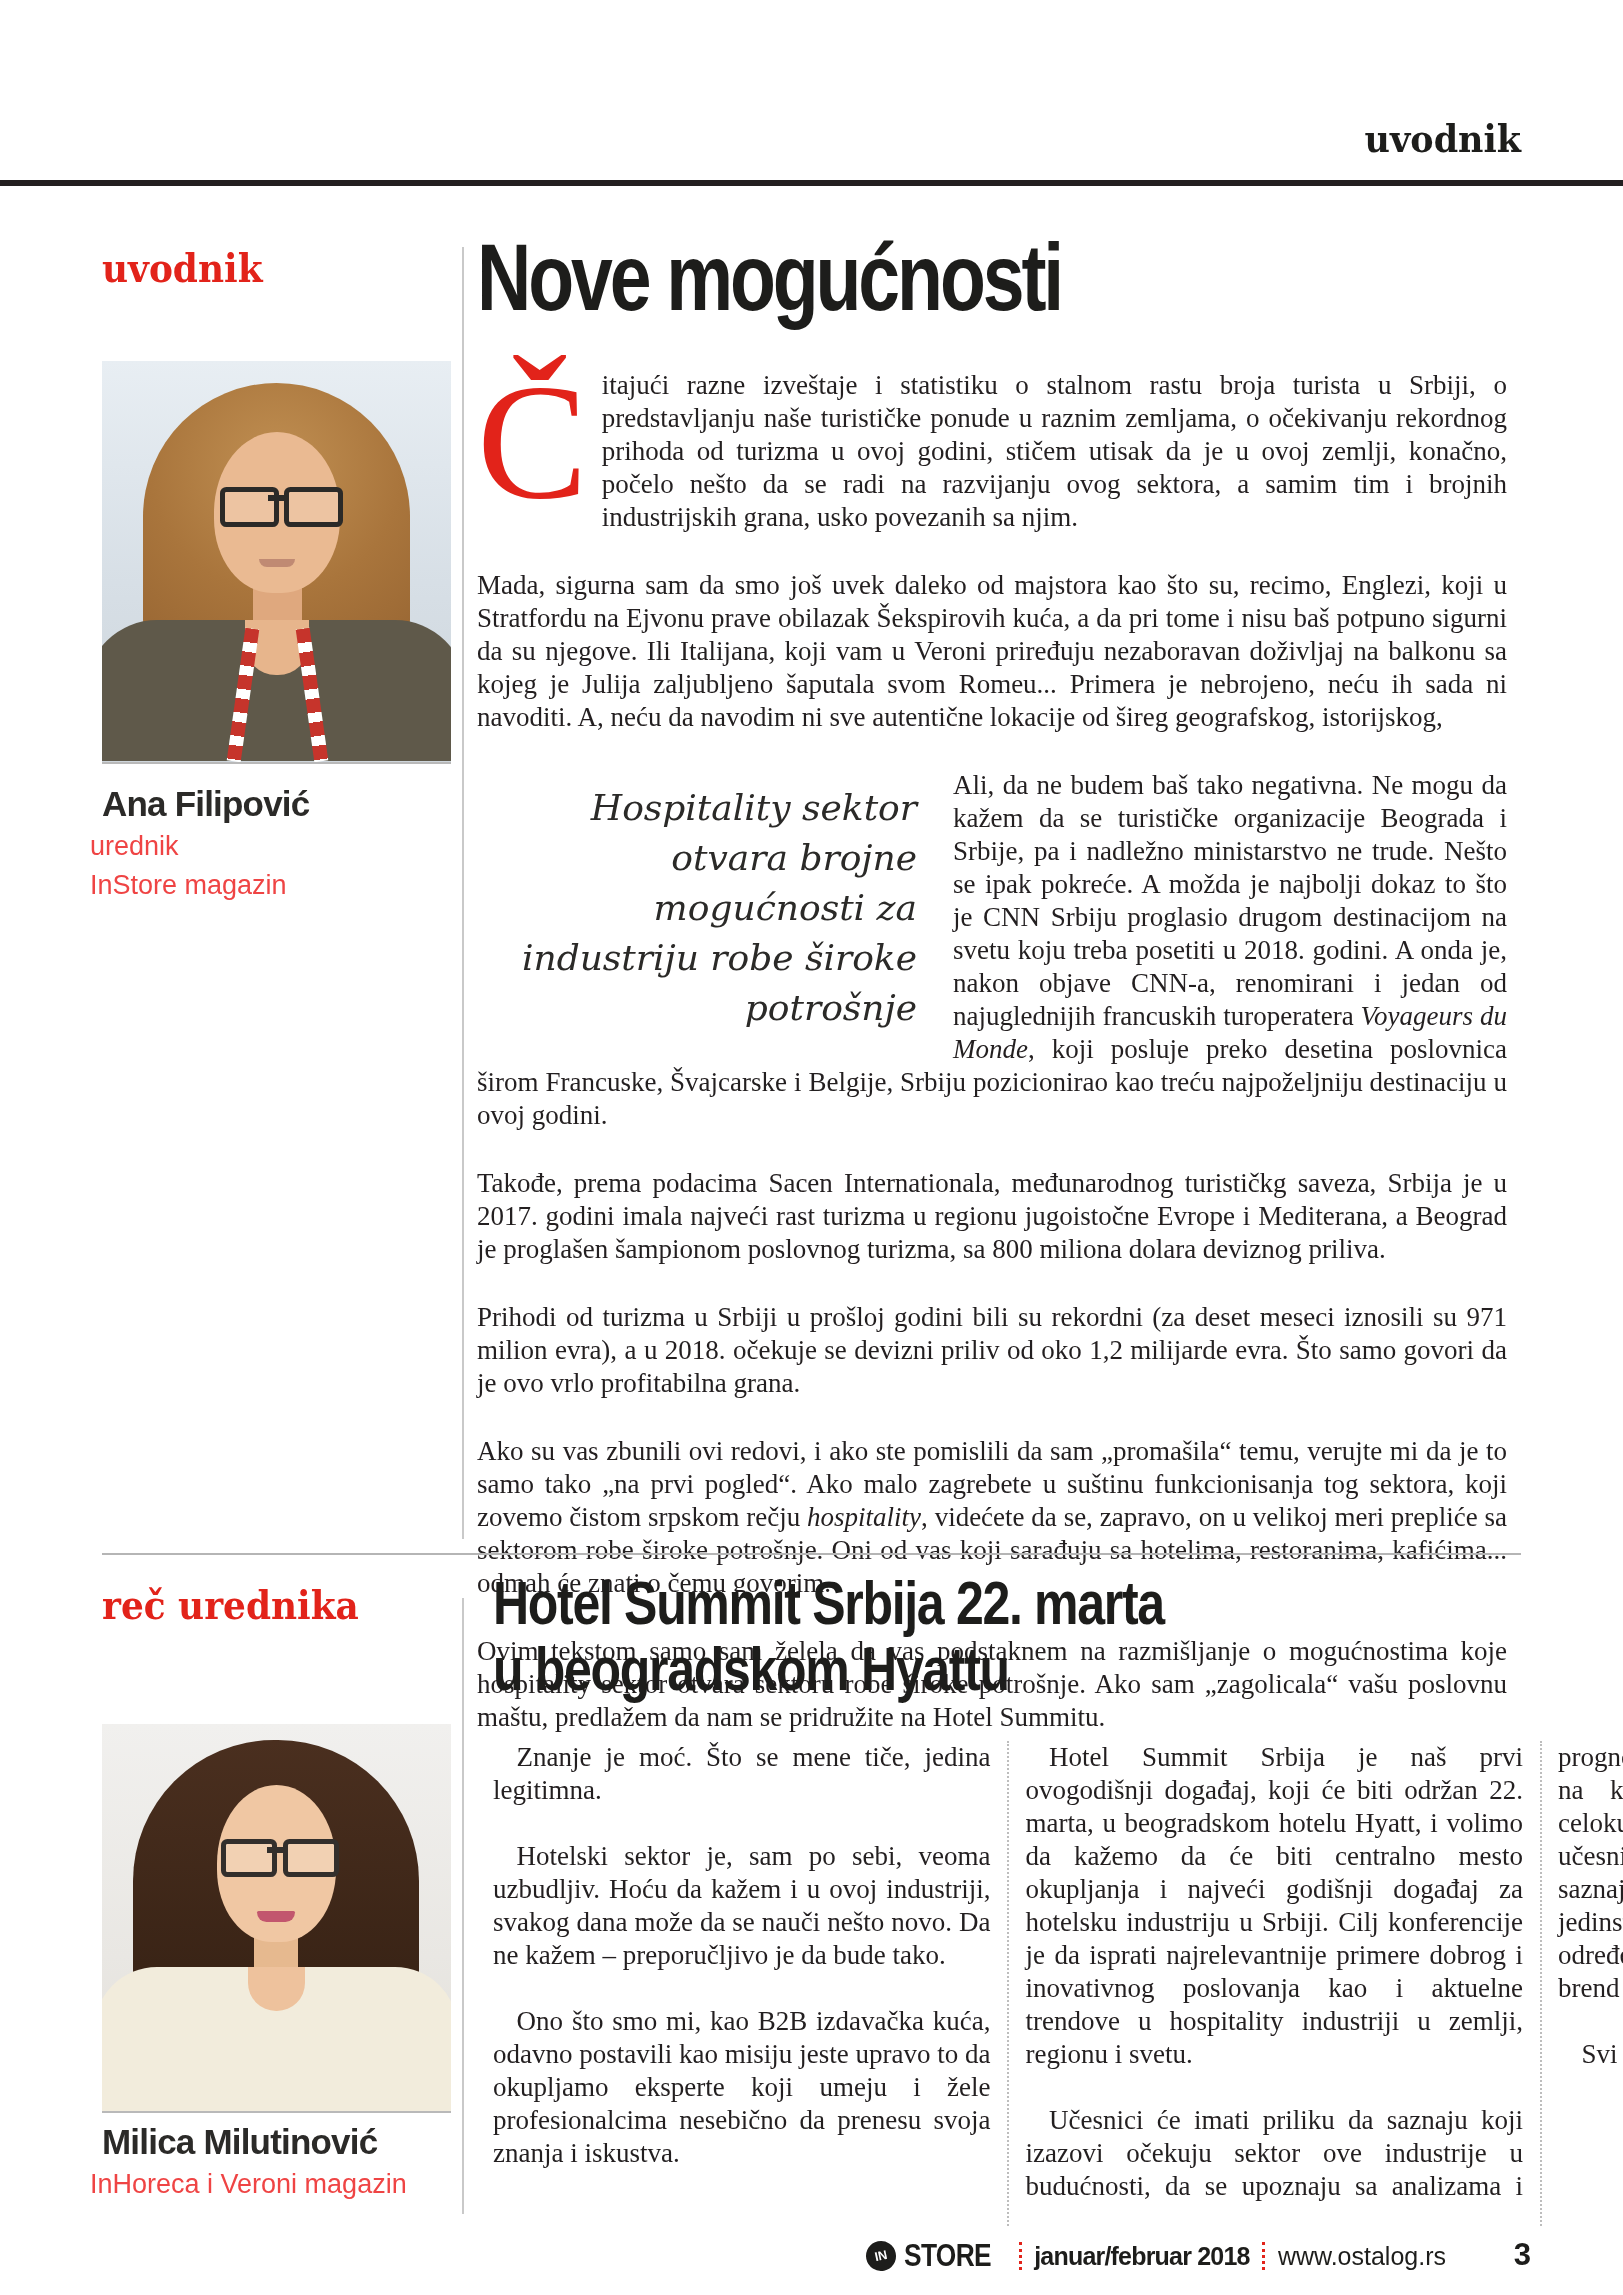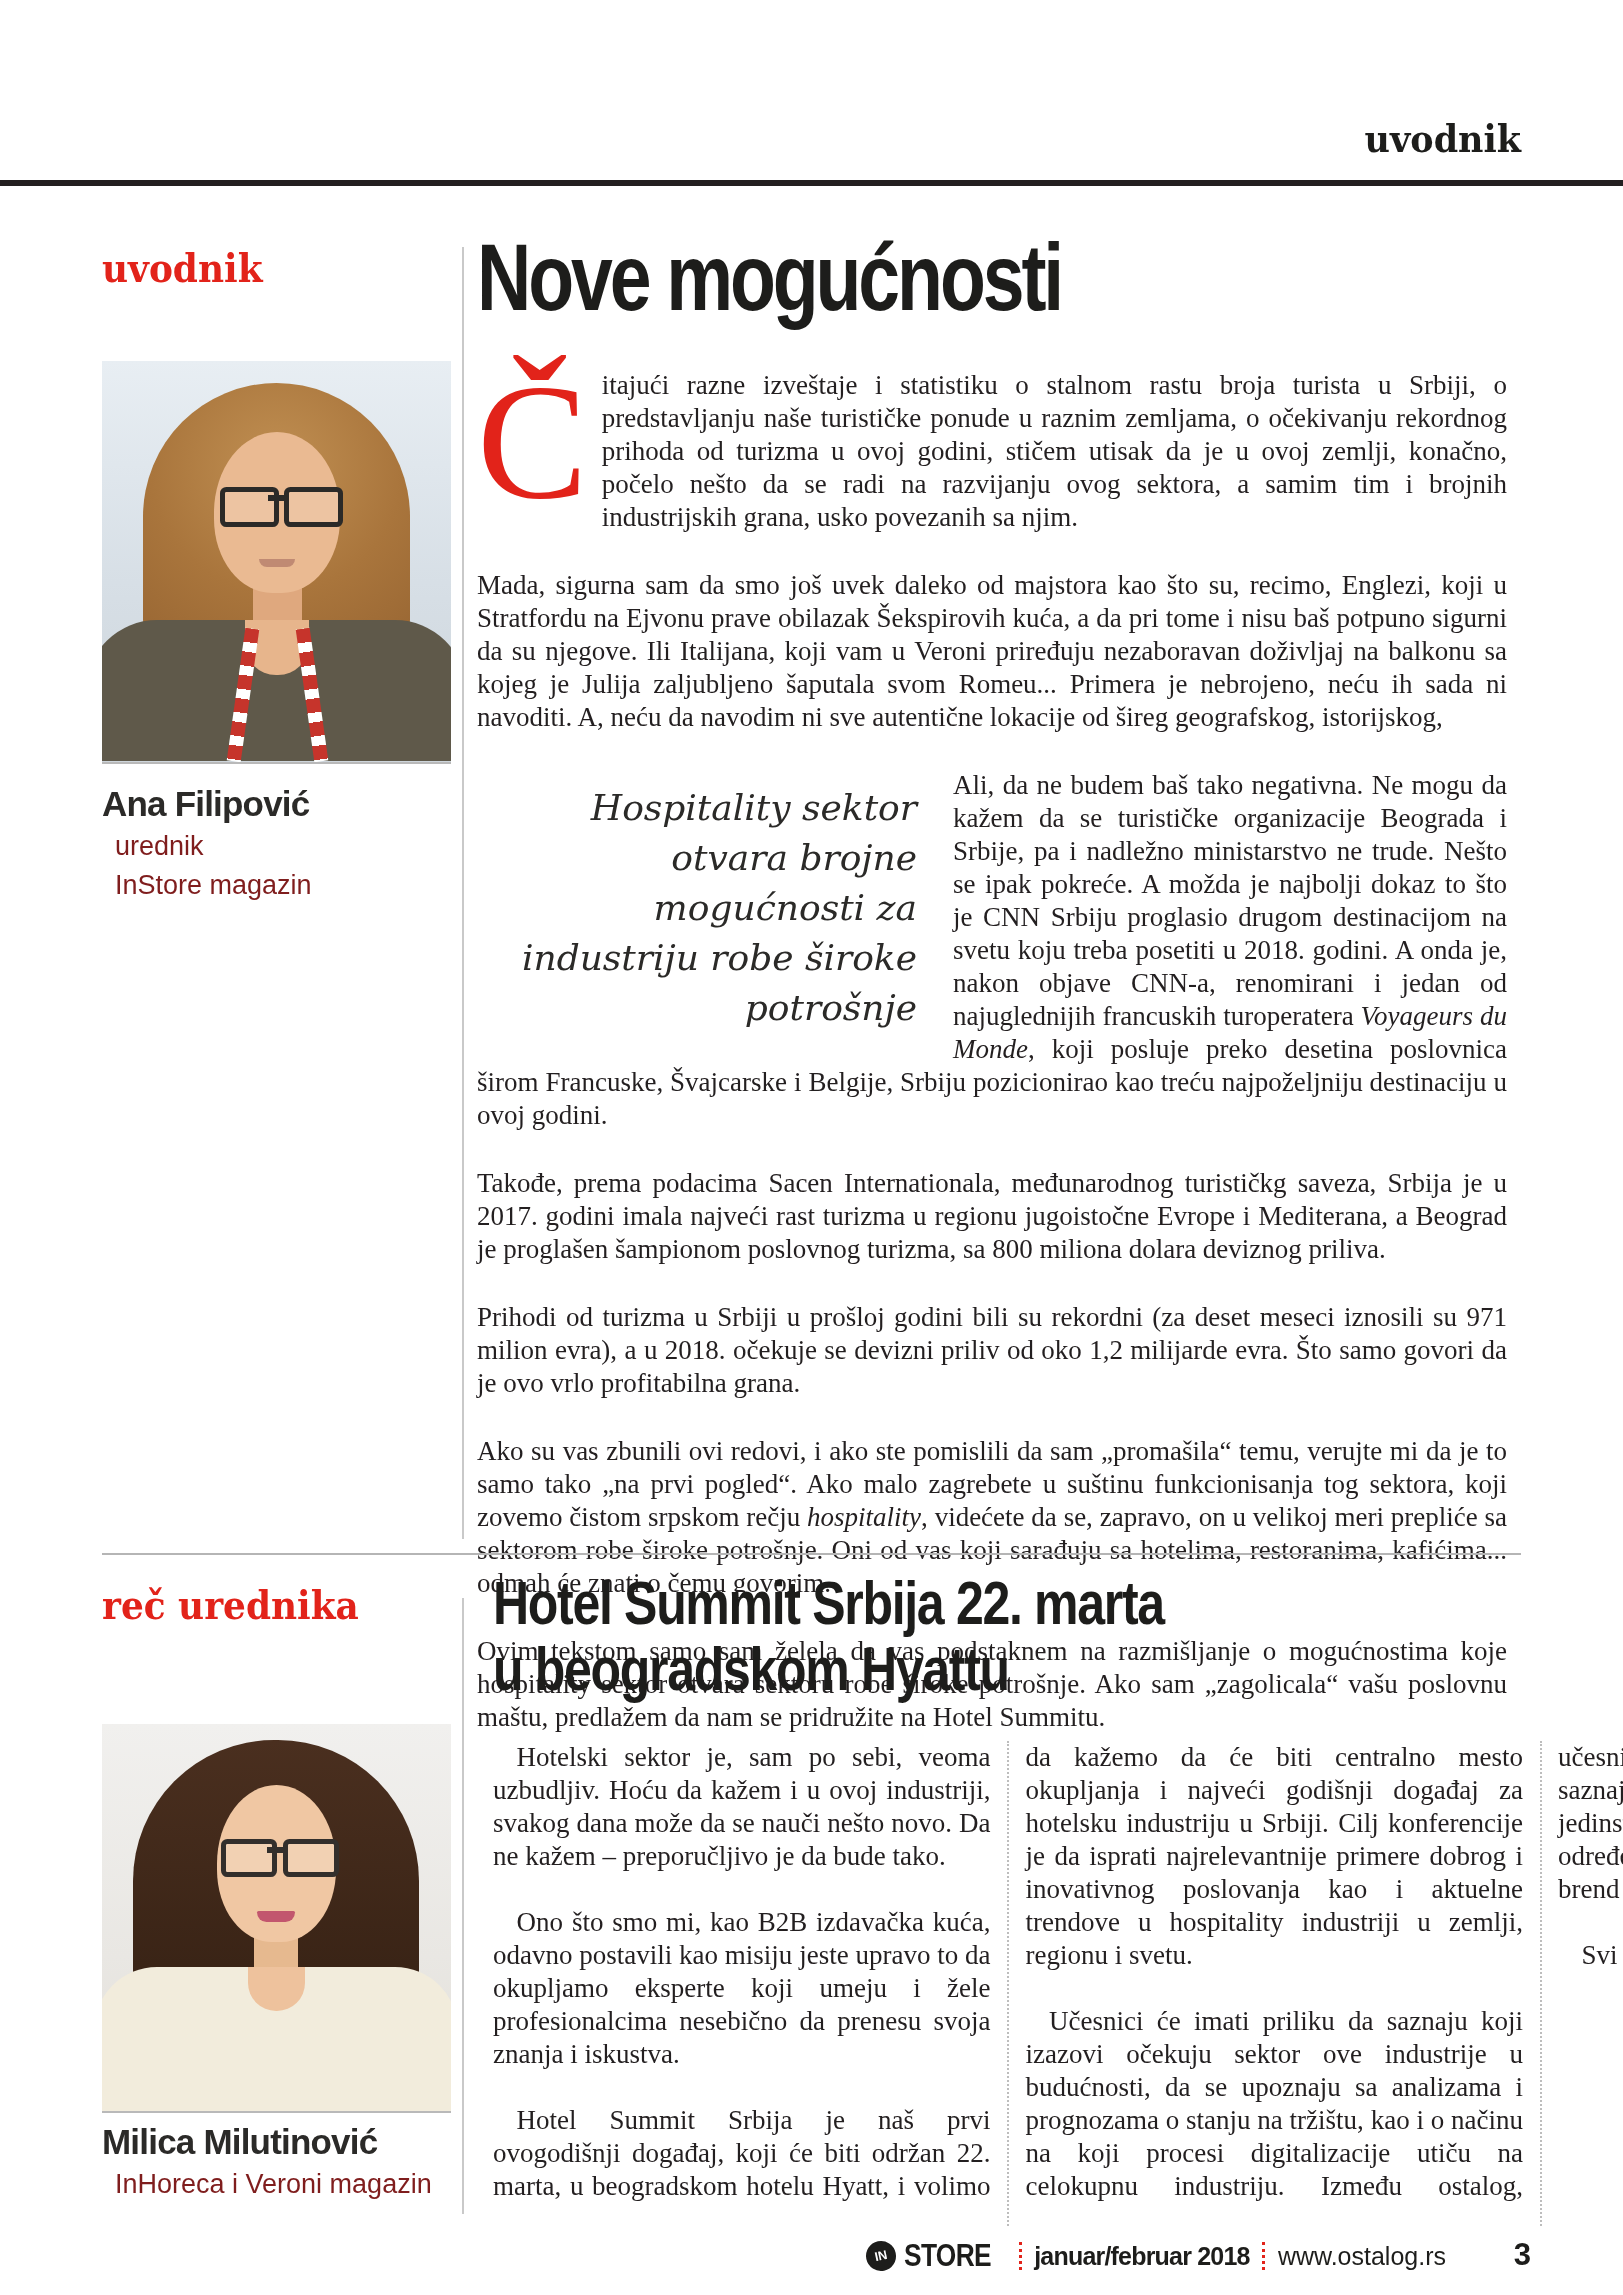--- a/index.html
+++ b/index.html
@@ -54,22 +54,22 @@
   .m-neck{background:#e6b98f;}
   .m-blouse{left:-7.9px;top:243px;width:364px;height:145px;border-radius:63px 63px 0 0;background:#f2ecdc;}
   .m-vneck{left:146px;top:243px;width:57px;height:44px;border-radius:0 0 28px 28px;background:#eec29d;}
   .m-gl-l{left:119px;top:115px;width:46px;height:28px;border:5.5px solid #332f2c;border-radius:6.3px;background:rgba(255,255,255,.18);}
   .m-gl-r{left:181px;top:115px;width:46px;height:28px;border:5.5px solid #332f2c;border-radius:6.3px;background:rgba(255,255,255,.18);}
   .m-gl-b{left:165px;top:123px;width:15.7px;height:5.5px;background:#332f2c;}
   .m-mouth{left:155px;top:187px;width:38px;height:11px;border-radius:3.1px 3.1px 19px 19px;background:#c2566e;}
 
   .author-name{position:absolute;left:102px;font-family:"Liberation Sans", sans-serif;
     font-weight:700;font-size:35px;color:#2b2a28;letter-spacing:-0.8px;white-space:nowrap;}
-  .author-role{position:absolute;left:115px;font-family:"Liberation Sans", sans-serif;
-    font-size:27px;color:#7f1d1d;white-space:nowrap;}
+  .author-role{position:absolute;left:90px;font-family:"Liberation Sans", sans-serif;
+    font-size:27px;color:#ef4444;white-space:nowrap;}
   .name1{top:784px;} .role1a{top:831px;} .role1b{top:870px;}
   .name2{top:2122px;} .role2a{top:2169px;}
 
   
   .main1{position:absolute;left:477px;top:229px;width:1030px;}
   .headline1{font-family:"Liberation Sans", sans-serif;font-weight:700;font-size:94px;
     letter-spacing:-3.9px;color:#1d1d1b;line-height:1.05;white-space:nowrap;
     transform:scaleX(.80);transform-origin:left top;}
   .body1{margin-top:41px;font-size:27px;line-height:33px;text-align:justify;}
   .body1 p{margin:0 0 35px 0;}
@@ -164,20 +164,21 @@
   </div>
   <div class="author-name name2">Milica Milutinović</div>
   <div class="author-role role2a">InHoreca i Veroni magazin</div>
 
   <div class="vrule vrule2"></div>
 
   <div class="main2">
     <div class="headline2">Hotel Summit Srbija 22. marta</div>
     <div class="headline2">u beogradskom Hyattu</div>
     <div class="cols" id="article2-body">
+        <p>Znanje je moć. Što se mene tiče, jedina legitimna.</p>
         <p>Hotelski sektor je, sam po sebi, veoma uzbudljiv. Hoću da kažem i u ovoj industriji, svakog dana može da se nauči nešto novo. Da ne kažem – preporučljivo je da bude tako.</p>
         <p>Ono što smo mi, kao B2B izdavačka kuća, odavno postavili kao misiju jeste upravo to da okupljamo eksperte koji umeju i žele profesionalcima nesebično da prenesu svoja znanja i iskustva.</p>
         <p>Hotel Summit Srbija je naš prvi ovogodišnji događaj, koji će biti održan 22. marta, u beogradskom hotelu Hyatt, i volimo da kažemo da će biti centralno mesto okupljanja i najveći godišnji događaj za hotelsku industriju u Srbiji. Cilj konferencije je da isprati najrelevantnije primere dobrog i inovativnog poslovanja kao i aktuelne trendove u hospitality industriji u zemlji, regionu i svetu.</p>
         <p>Učesnici će imati priliku da saznaju koji izazovi očekuju sektor ove industrije u budućnosti, da se upoznaju sa analizama i prognozama o stanju na tržištu, kao i o načinu na koji procesi digitalizacije utiču na celokupnu industriju. Između ostalog, učesnici će od eminentnih govornika moći da saznaju na koji način mogu da pruže gostu jedinstven doživljaj i iskustvo, kako od određene destinacije da naprave prepoznatljiv brend i tako zadrže goste...</p>
         <p>Svi ste pozvani, izvolite.</p>
       </div>
   </div>
 
   <div class="footer">
     <span class="logo">

